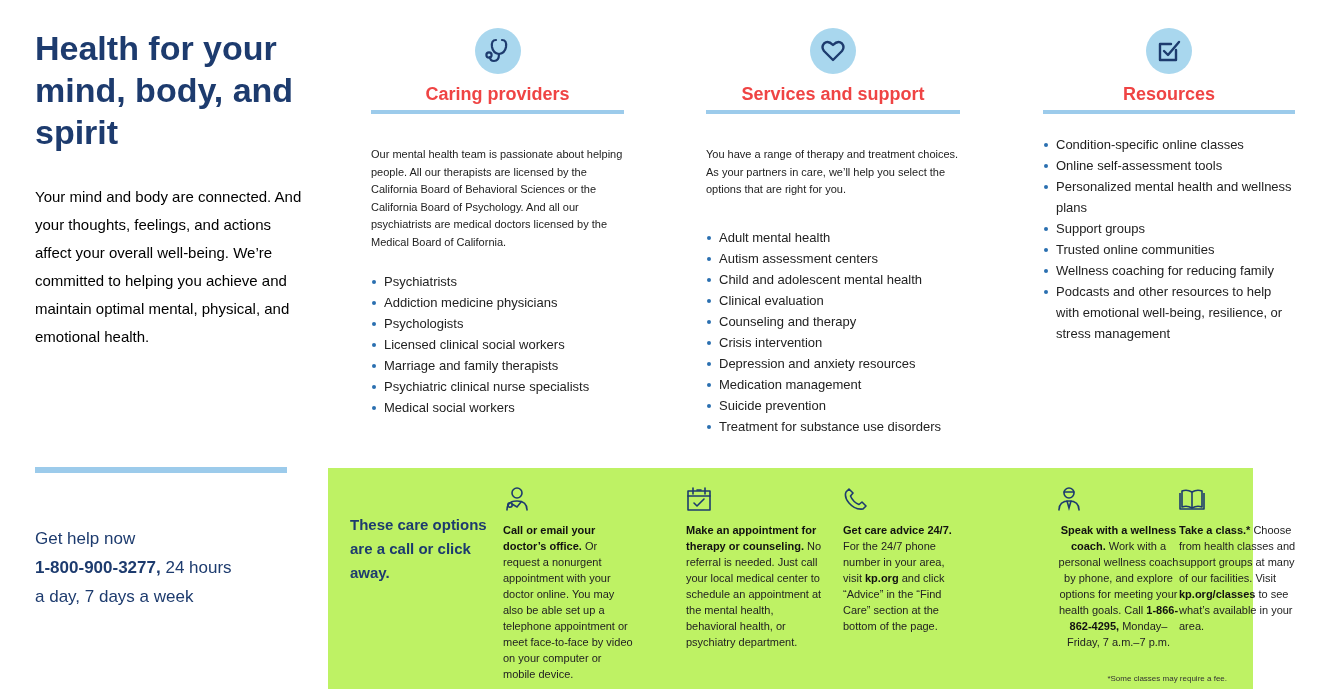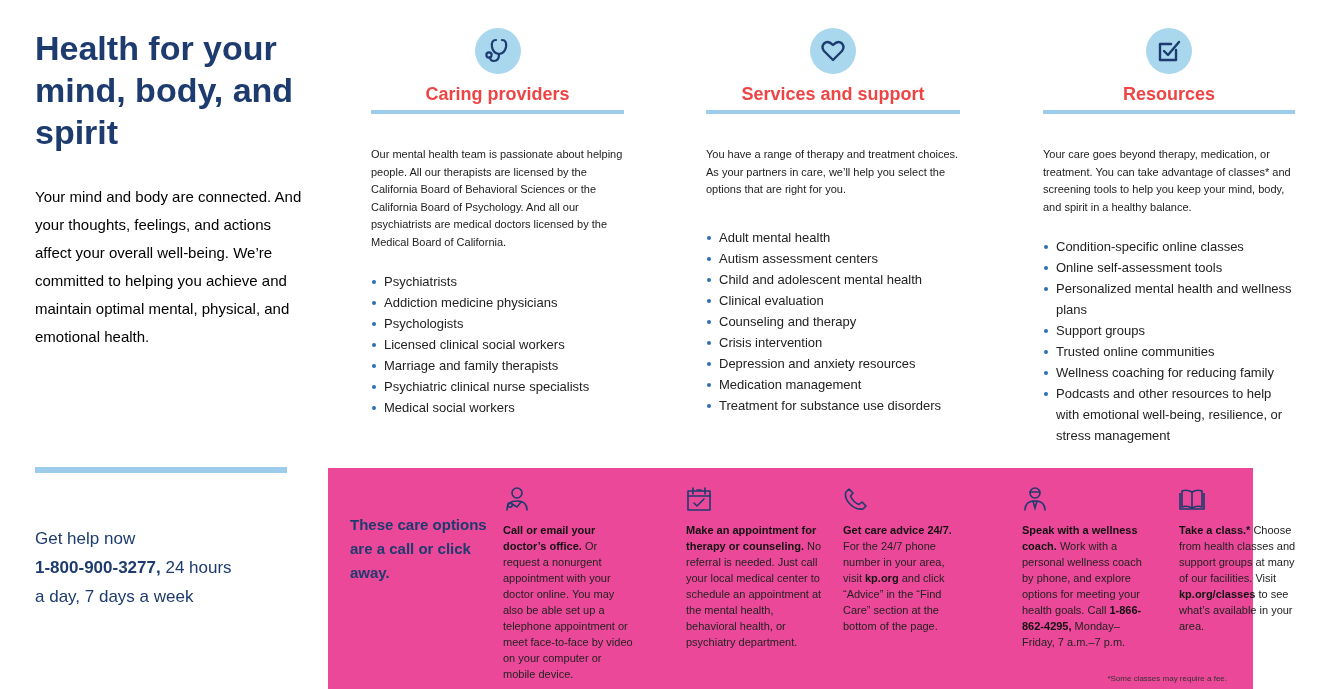--- a/index.html
+++ b/index.html
@@ -42,21 +42,21 @@
   .col-list li {
     position: relative; padding-left: 13px; font-size: 13px; line-height: 21px; color: #222;
   }
   .col-list li::before {
     content: ""; position: absolute; left: 1px; top: 9px; width: 4px; height: 4px;
     border-radius: 50%; background: #2a6fb0;
   }
 
   
   .panel {
-    position: absolute; left: 328px; top: 468px; width: 925px; height: 221px; background: #ec4899;
+    position: absolute; left: 328px; top: 468px; width: 925px; height: 221px; background: #bef264;
   }
   .panel-heading {
     position: absolute; left: 22px; top: 45px; width: 140px;
     font-size: 15px; line-height: 24px; font-weight: bold; color: #1d3b6e;
   }
   .opt { position: absolute; top: 18px; font-size: 11px; line-height: 16px; color: #222; }
   .opt .opt-icon { width: 26px; height: 26px; margin-bottom: 10px; display: block; }
   .opt b { font-weight: bold; color: #111; }
   .footnote {
     position: absolute; right: 26px; bottom: 6px; font-size: 8px; color: #333;
@@ -107,33 +107,33 @@
   <p class="col-intro">You have a range of therapy and treatment choices. As your partners in care, we’ll help you select the options that are right for you.</p>
   <ul class="col-list" style="margin-top:28px;">
     <li>Adult mental health</li>
     <li>Autism assessment centers</li>
     <li>Child and adolescent mental health</li>
     <li>Clinical evaluation</li>
     <li>Counseling and therapy</li>
     <li>Crisis intervention</li>
     <li>Depression and anxiety resources</li>
     <li>Medication management</li>
+    <li>Suicide prevention</li>
     <li>Treatment for substance use disorders</li>
   </ul>
 </section>
 
 <section class="col" style="left:1043px; width:252px;">
   <div class="col-icon">
     <svg width="30" height="30" viewBox="0 0 30 30" fill="none" stroke="#1d3b6e" stroke-width="2.4" stroke-linejoin="round" stroke-linecap="round">
       <path d="M22 14 V24 H6 V8 H17"></path>
       <path d="M10 15 L14 19 L25 6"></path>
     </svg>
   </div>
   <h2 class="col-title">Resources</h2>
-  <p class="col-intro">Your care goes beyond therapy, medication, or treatment. You can take advantage of classes* and screening tools to help you keep your mind, body, and spirit in a healthy balance.</p>
   <ul class="col-list">
     <li>Condition-specific online classes</li>
     <li>Online self-assessment tools</li>
     <li>Personalized mental health and wellness plans</li>
     <li>Support groups</li>
     <li>Trusted online communities</li>
     <li>Wellness coaching for reducing family</li>
     <li>Podcasts and other resources to help with emotional well-being, resilience, or stress management</li>
   </ul>
 </section>
@@ -167,21 +167,21 @@
 
   <div class="opt" style="left:515px; width:120px;">
     <span class="opt-icon">
       <svg width="26" height="26" viewBox="0 0 26 26" fill="none" stroke="#1d3b6e" stroke-width="1.6" stroke-linejoin="round">
         <path d="M6 3 L10 7 L7.5 10 Q10 16 16 18.5 L19 16 L23 20 L20 23 Q12 24 6 17 Q1 11 3 6 Z"></path>
       </svg>
     </span>
     <b>Get care advice 24/7.</b><span> For the 24/7 phone number in your area, visit </span><b>kp.org</b><span> and click “Advice” in the “Find Care” section at the bottom of the page.</span>
   </div>
 
-  <div class="opt" style="left:694px; width:125px;">
+  <div class="opt" style="left:728px; width:125px;text-align:center;">
     <span class="opt-icon">
       <svg width="26" height="26" viewBox="0 0 26 26" fill="none" stroke="#1d3b6e" stroke-width="1.6" stroke-linecap="round">
         <circle cx="13" cy="7" r="5"></circle>
         <path d="M8 6 H18"></path>
         <path d="M3 24 Q3 15 13 15 Q23 15 23 24"></path>
         <path d="M11 15 L13 22 L15 15"></path>
       </svg>
     </span>
     <b>Speak with a wellness coach.</b><span> Work with a personal wellness coach by phone, and explore options for meeting your health goals. Call </span><b>1-866-862-4295,</b><span> Monday–Friday, 7 a.m.–7 p.m.</span>
   </div>

